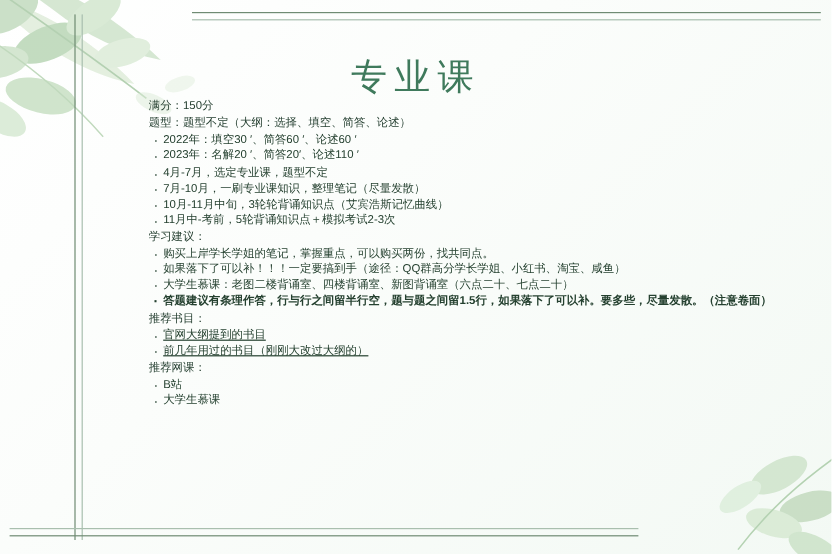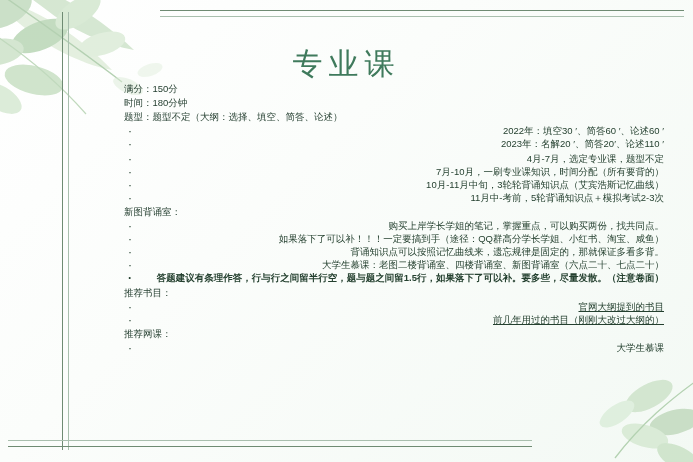--- a/index.html
+++ b/index.html
@@ -77,21 +77,20 @@
     margin: 3px 0 5px 0;
     padding: 0;
     list-style: none;
   }
   .bullets li {
     position: relative;
     padding-left: 12px;
     margin-bottom: 3.5px;
     white-space: nowrap;
     color: #24402f;
-    text-align: right;
   }
   .bullets li::before {
     content: "·";
     position: absolute;
     left: 4px;
     top: -1px;
     font-size: 12px;
     line-height: 1;
     color: #24402f;
   }
@@ -147,59 +146,56 @@
   <div class="frame-line h-line-bot-inner"></div>
 
   <div class="title">专业课</div>
 
   <div class="content">
 
     <div class="row">
       <span class="label">满分：150分</span>
     </div>
 
-    <div class="row">
-      <span class="label">时间：180分钟</span>
-    </div>
 
     <div class="row">
       <span class="label">题型：题型不定（大纲：选择、填空、简答、论述）</span>
     </div>
     <ul class="bullets">
       <li>2022年：填空30 ′、简答60 ′、论述60 ′</li>
       <li>2023年：名解20 ′、简答20′、论述110 ′</li>
     </ul>
 
     <ul class="bullets">
       <li>4月-7月，选定专业课，题型不定</li>
-      <li>7月-10月，一刷专业课知识，时间分配（所有要背的）</li>
+      <li>7月-10月，一刷专业课知识，整理笔记（尽量发散）</li>
       <li>10月-11月中旬，3轮轮背诵知识点（艾宾浩斯记忆曲线）</li>
       <li>11月中-考前，5轮背诵知识点＋模拟考试2-3次</li>
     </ul>
 
     <div class="row">
-      <span class="label">新图背诵室：</span>
+      <span class="label">学习建议：</span>
     </div>
     <ul class="bullets">
       <li>购买上岸学长学姐的笔记，掌握重点，可以购买两份，找共同点。</li>
       <li>如果落下了可以补！！！一定要搞到手（途径：QQ群高分学长学姐、小红书、淘宝、咸鱼）</li>
-      <li>背诵知识点可以按照记忆曲线来，遗忘规律是固定的，那就保证多看多背。</li>
       <li>大学生慕课：老图二楼背诵室、四楼背诵室、新图背诵室（六点二十、七点二十）</li>
       <li class="bold">答题建议有条理作答，行与行之间留半行空，题与题之间留1.5行，如果落下了可以补。要多些，尽量发散。（注意卷面）</li>
     </ul>
 
     <div class="row">
       <span class="label">推荐书目：</span>
     </div>
     <ul class="bullets">
       <li class="underline-link">官网大纲提到的书目</li>
       <li class="underline-link">前几年用过的书目（刚刚大改过大纲的）</li>
     </ul>
 
     <div class="row">
       <span class="label">推荐网课：</span>
     </div>
     <ul class="bullets">
+      <li>B站</li>
       <li>大学生慕课</li>
     </ul>
 
   </div>
 </div>
 
 </body></html>

